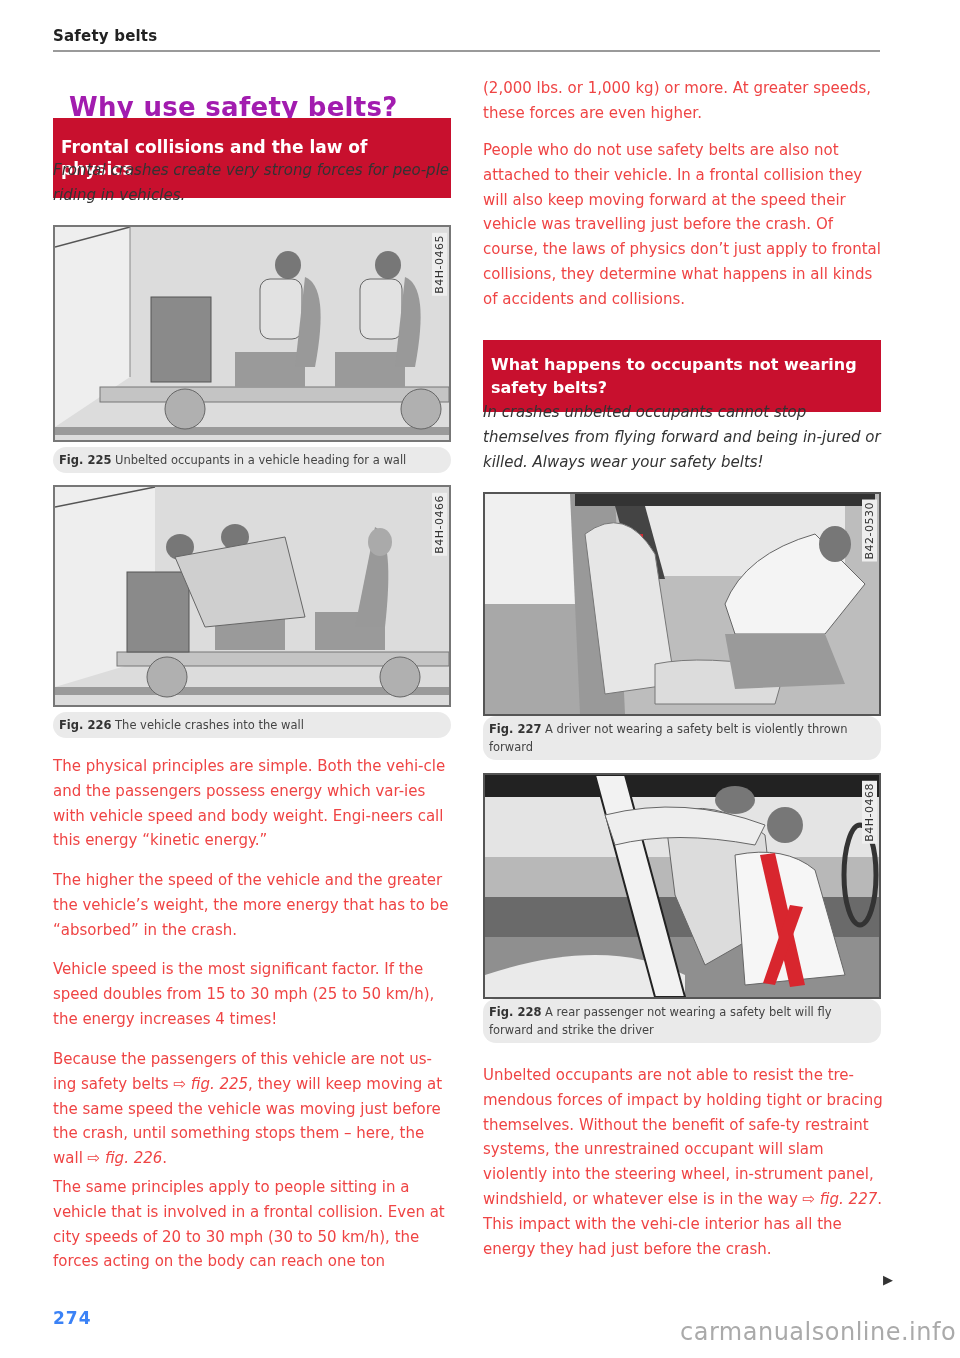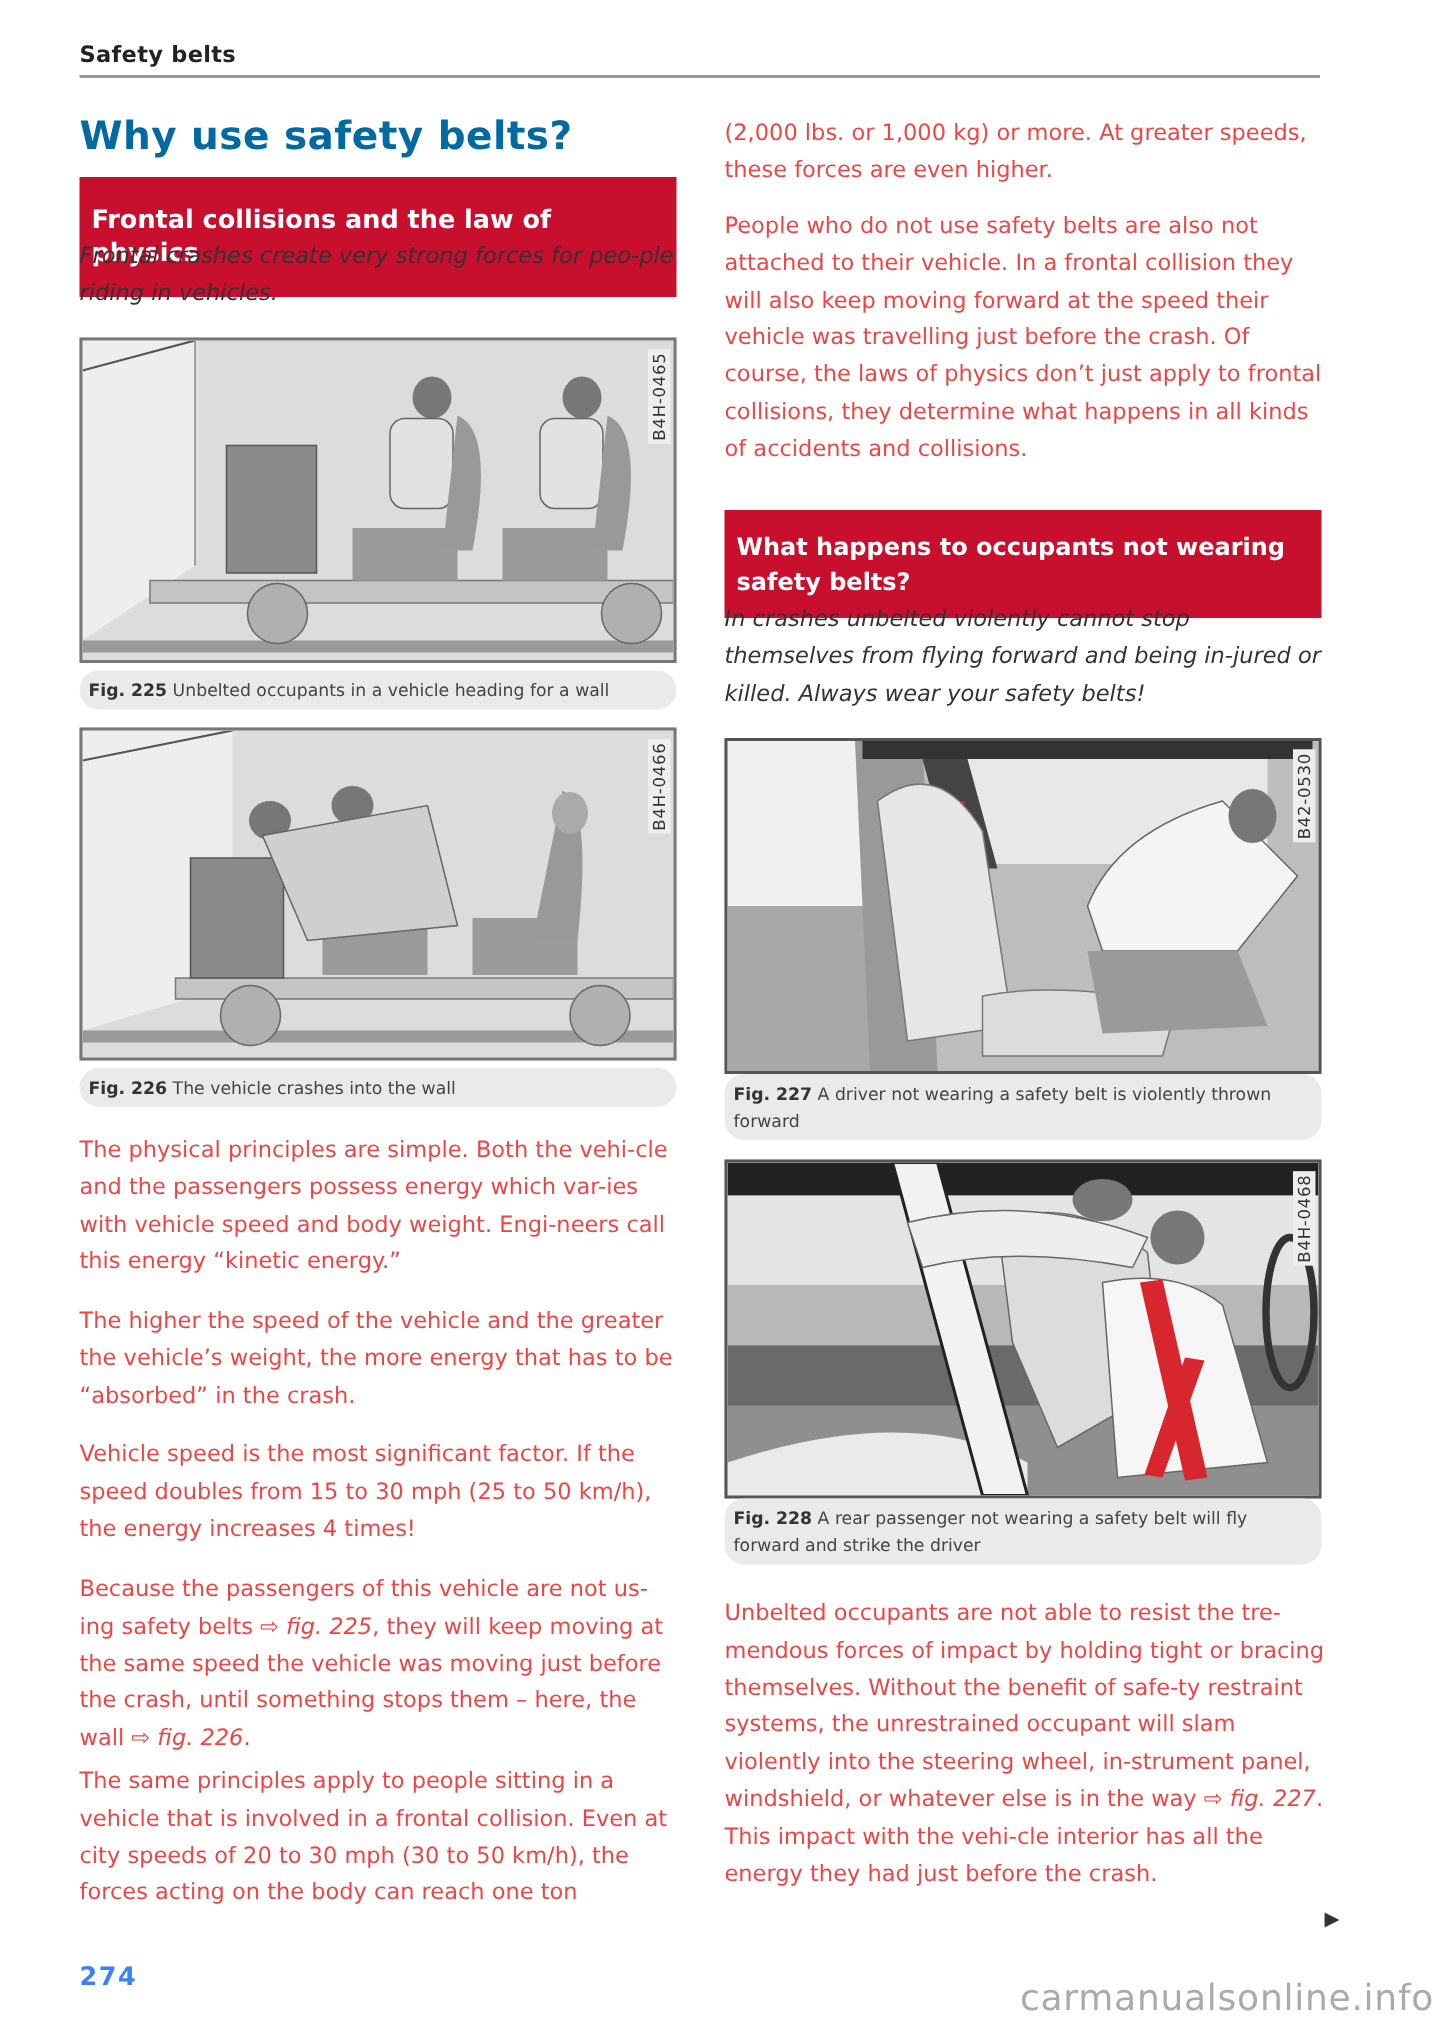--- a/index.html
+++ b/index.html
@@ -1,20 +1,20 @@
 <!DOCTYPE html>
 <html><head>
 <meta charset="utf-8">
 <style>
   html, body { margin:0; padding:0; background:#fff; }
   body { width:960px; height:1358px; position:relative; overflow:hidden;
          font-family:"DejaVu Sans", "Liberation Sans", sans-serif; color:#333; }
   .running-head { position:absolute; left:53px; top:27px; font-weight:bold; font-size:15px; color:#222; letter-spacing:0.2px; }
   .head-rule { position:absolute; left:53px; top:50px; width:827px; height:2px; background:#9a9a9a; }
-  h1 { position:absolute; left:53px; top:76px; margin:0; font-size:26px; font-weight:bold; color:#0369a1; letter-spacing:0.3px; }
+  h1 { position:absolute; left:53px; top:76px; margin:16px; font-size:26px; font-weight:bold; color:#a21caf; letter-spacing:0.3px; }
   .banner { position:absolute; background:#c8102e; color:#fff; font-weight:bold; font-size:17px; padding:18px 8px; box-sizing:border-box; line-height:22px; }
   .intro { position:absolute; font-style:italic; font-size:15px; line-height:25px; color:#333; margin:0; }
   .figure { position:absolute; box-sizing:border-box; }
   .fig-art { position:absolute; left:0; top:0; border:2px solid #777; box-sizing:border-box; overflow:hidden; background:#d8d8d8; }
   .fig-code { position:absolute; right:2px; top:6px; writing-mode:vertical-rl; transform:rotate(180deg); font-size:11px; color:#333; background:#eee; padding:2px 1px; letter-spacing:0.5px; }
   .fig-caption { position:absolute; left:0; font-size:11.5px; color:#444; background:#eaeaea; box-sizing:border-box; padding:4px 6px; line-height:18px;border-radius:13px; }
   .fig-caption b { color:#333; }
   .para { position:absolute; margin:0; font-size:15px; line-height:24.8px; color:#ef4444; }
   .ref { font-style:italic; }
   .page-num { position:absolute; left:53px; top:1308px; font-size:17px; font-weight:bold; color:#3b82f6; letter-spacing:1px; }
@@ -97,21 +97,21 @@
 </p>
 
 <p class="para" style="left:53px; top:1175px; width:400px;">The same principles apply to people sitting in a vehicle that is involved in a frontal collision. Even at city speeds of 20 to 30 mph (30 to 50 km/h), the forces acting on the body can reach one ton</p>
 
 <div class="page-num">274</div>
 
 <p class="para" style="left:483px; top:76px; width:400px;">(2,000 lbs. or 1,000 kg) or more. At greater speeds, these forces are even higher.</p>
 <p class="para" style="left:483px; top:138px; width:402px;">People who do not use safety belts are also not attached to their vehicle. In a frontal collision they will also keep moving forward at the speed their vehicle was travelling just before the crash. Of course, the laws of physics don’t just apply to frontal collisions, they determine what happens in all kinds of accidents and collisions.</p>
 
 <div class="banner" style="left:483px; top:340px; width:398px; padding:13px 8px; line-height:23px; font-size:16px;">What happens to occupants not wearing safety belts?</div>
-<p class="intro" style="left:483px; top:400px; width:400px;">In crashes unbelted violently cannot stop themselves from flying forward and being in-jured or killed. Always wear your safety belts!</p>
+<p class="intro" style="left:483px; top:400px; width:400px;">In crashes unbelted occupants cannot stop themselves from flying forward and being in-jured or killed. Always wear your safety belts!</p>
 
 <div class="figure" style="left:483px; top:492px; width:398px; height:270px;">
   <div class="fig-art" style="width:398px; height:224px; border-color:#555;">
     <svg width="394" height="220" viewBox="0 0 394 220">
       <rect x="0" y="0" width="394" height="220" fill="#bdbdbd"></rect>
       <rect x="0" y="0" width="95" height="110" fill="#f0f0f0"></rect>
       <rect x="0" y="110" width="130" height="110" fill="#a8a8a8"></rect>
       <polygon points="85,0 130,0 140,220 95,220" fill="#999"></polygon>
       <rect x="90" y="0" width="300" height="12" fill="#333"></rect>
       <rect x="160" y="12" width="200" height="70" fill="#e8e8e8"></rect>

